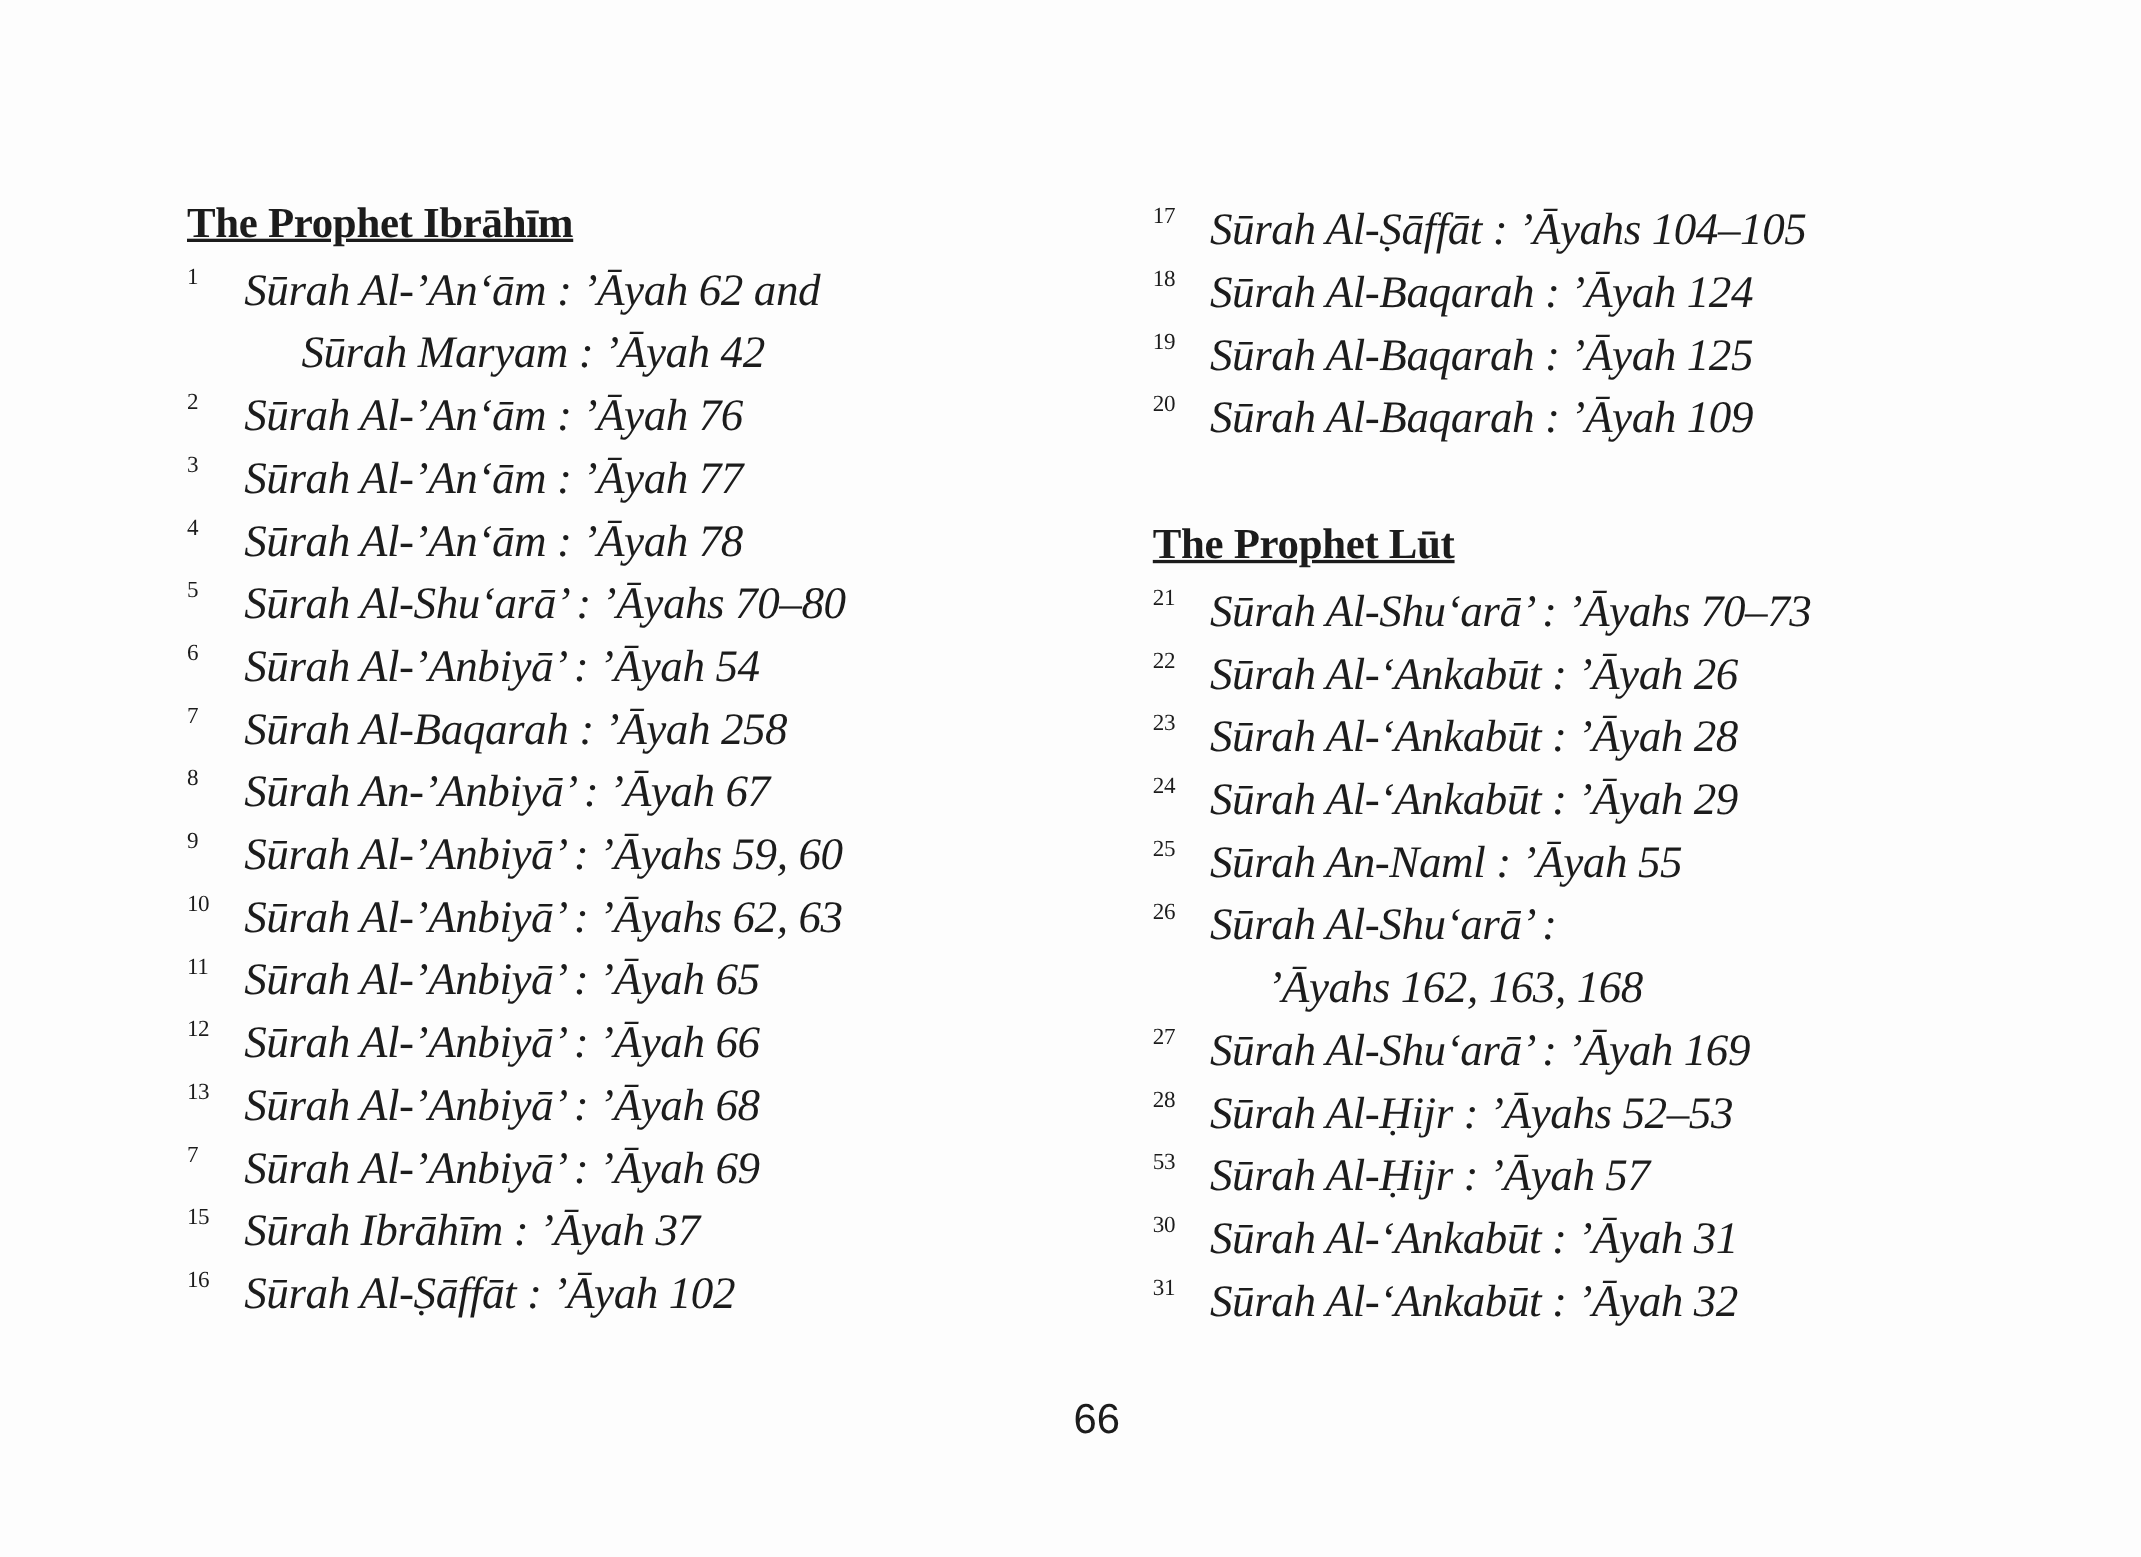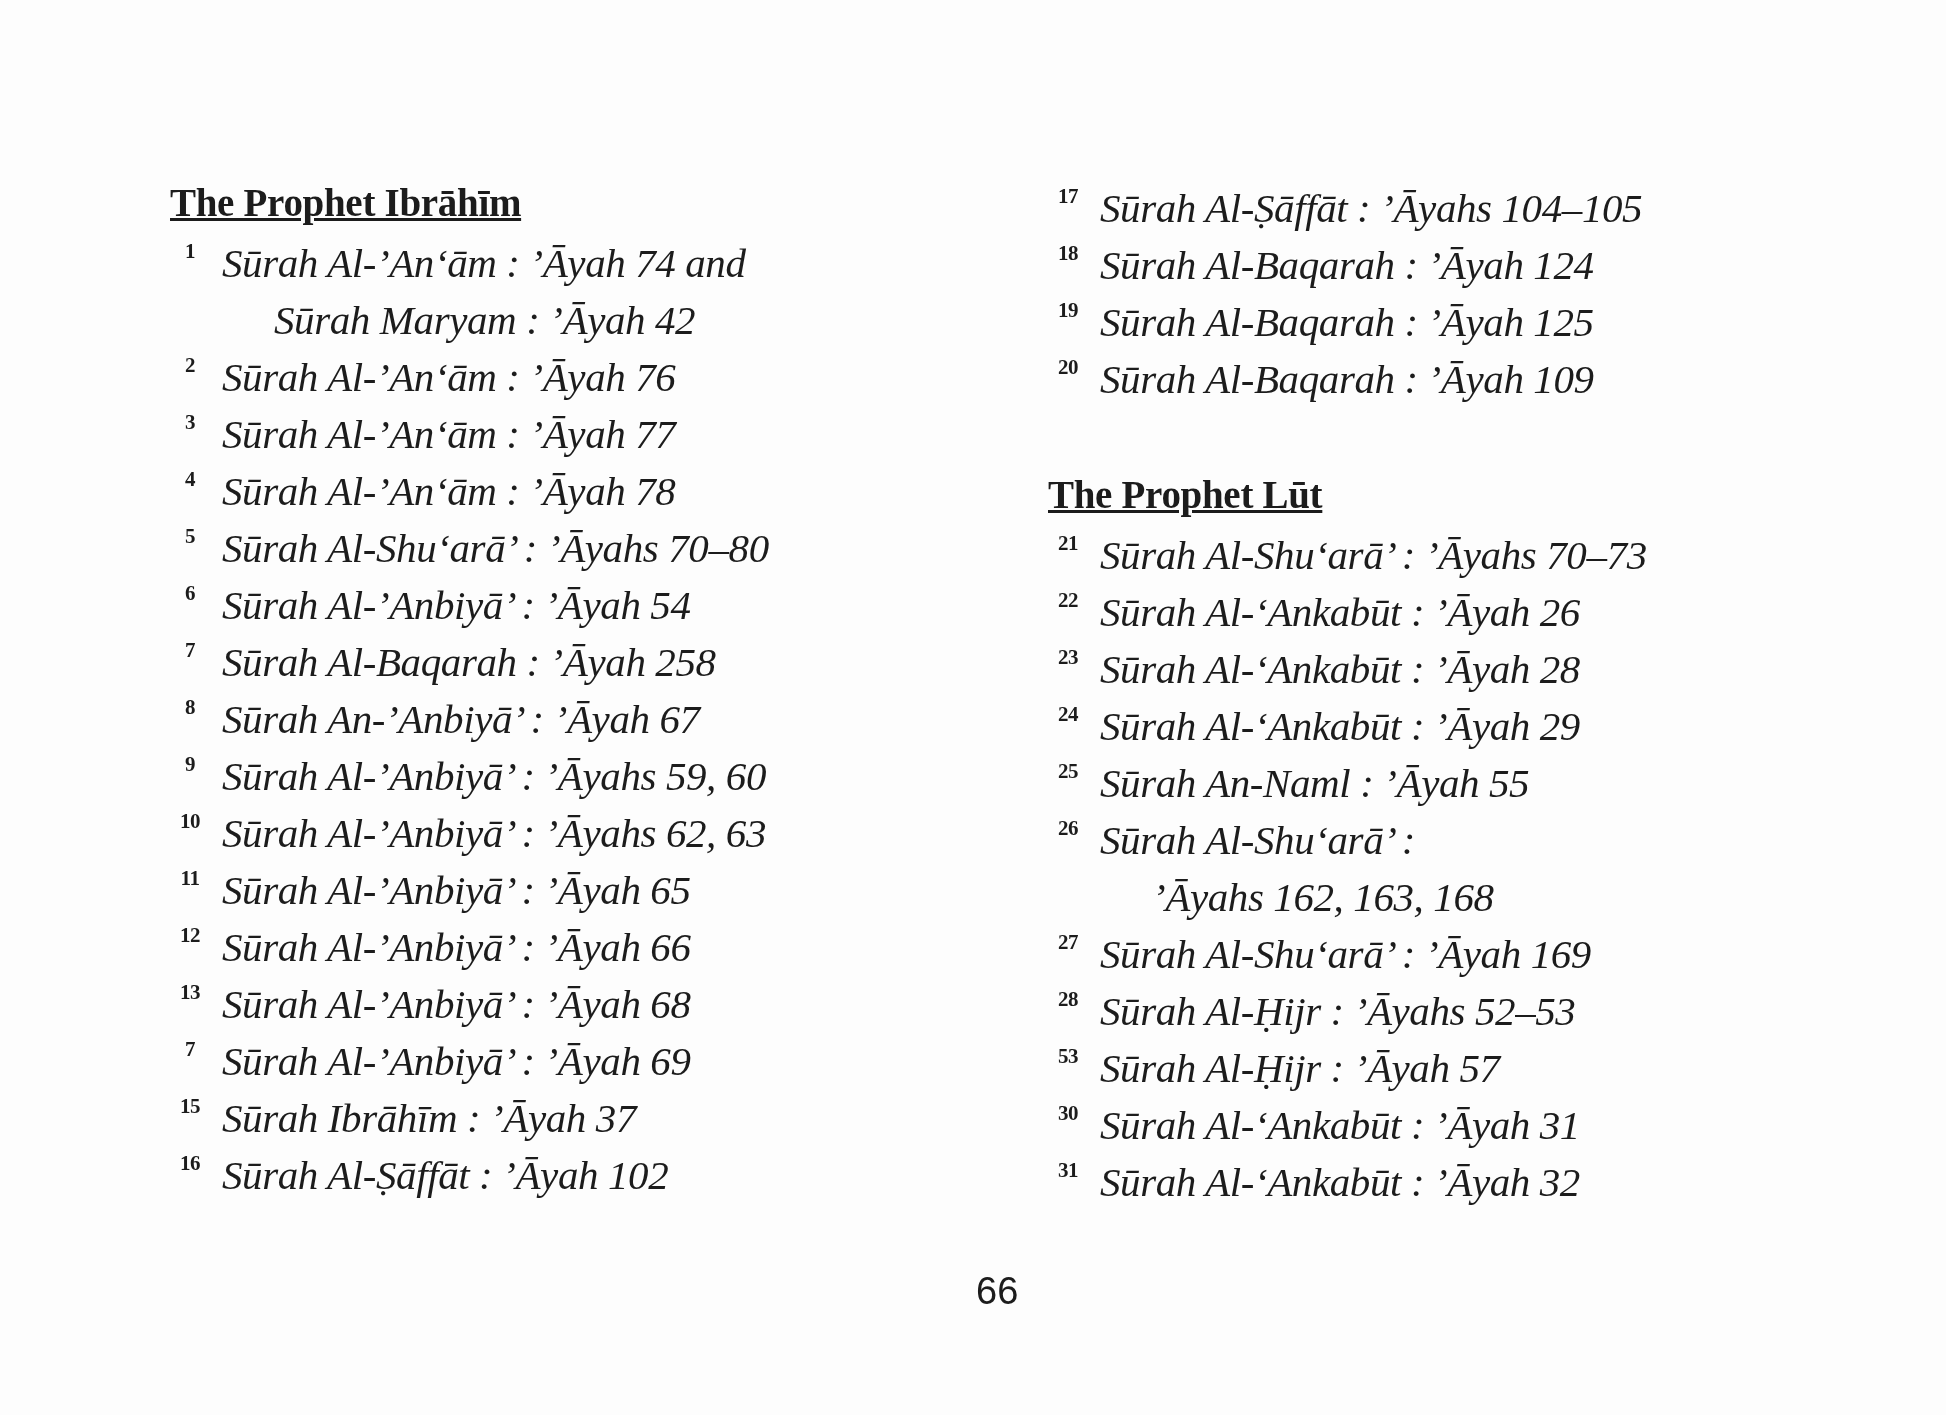--- a/index.html
+++ b/index.html
@@ -16,40 +16,40 @@
     position:absolute; left:0; white-space:nowrap;
     font-weight:bold; font-size:39px; line-height:44px;
     letter-spacing:-0.3px;
     text-decoration:underline;
   }
   .entry {
     position:absolute; left:0; white-space:nowrap;
     font-size:41px; line-height:48px; letter-spacing:-0.4px;
   }
   .entry .num {
-    position:absolute; left:0; top:-4px; width:40px; text-align:center;
-    font-size:21px; line-height:32px;font-weight:bold;
+    position:absolute; left:0; top:-4px; width:40px; text-align:left;
+    font-size:21px; line-height:32px;
   }
   .entry .txt { position:absolute; left:52px; top:0;font-style:italic; }
   .entry.cont .txt { left:104px; }
   #page-number {
     position:absolute; left:976px; top:1271px;
     font-family:"Liberation Sans", "DejaVu Sans", sans-serif;
     font-size:38px; line-height:40px; color:#1c1c1c;
   }
 </style>
 </head>
 <body>
 
 <div id="col-left" class="column">
   <div class="heading" style="top:181px">The Prophet Ibrāhīm</div>
 
   <div class="entry" style="top:239px">
       <span class="num">1</span>
-      <span class="txt">Sūrah Al-’An‘ām : ’Āyah 74 and</span>
+      <span class="txt">Sūrah Al-’An‘ām : ’Āyah 62 and</span>
     </div>
   <div class="entry cont" style="top:296px">
       <span class="num"></span>
       <span class="txt">Sūrah Maryam : ’Āyah 42</span>
     </div>
   <div class="entry" style="top:353px">
       <span class="num">2</span>
       <span class="txt">Sūrah Al-’An‘ām : ’Āyah 76</span>
     </div>
   <div class="entry" style="top:410px">

